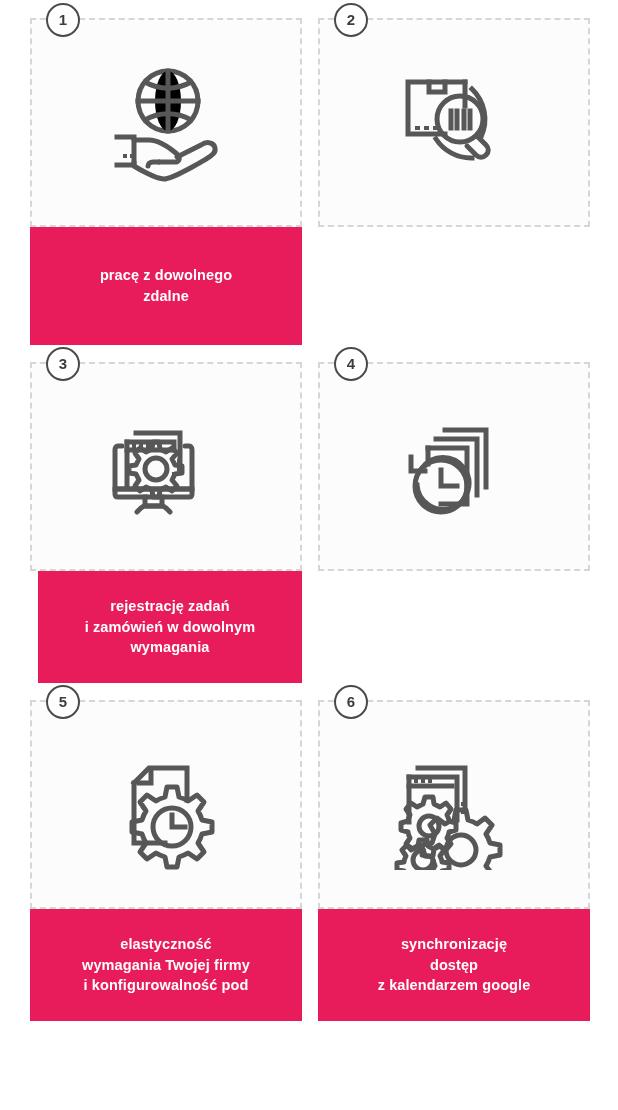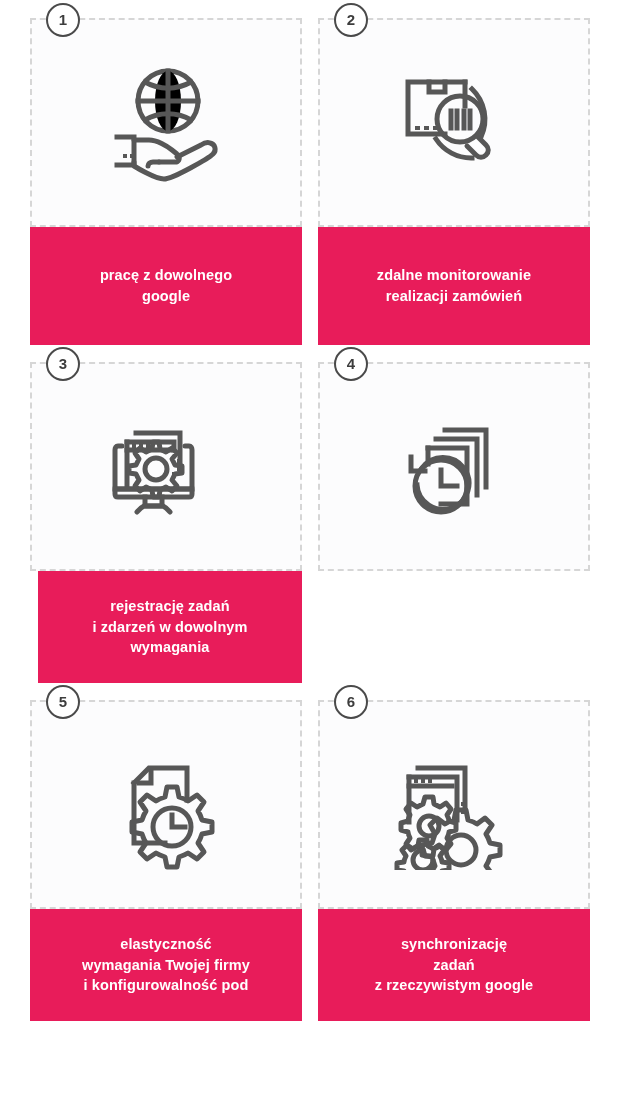--- a/index.html
+++ b/index.html
@@ -131,21 +131,21 @@
           <polyline points="16,79 33,79 33,107 16,107"></polyline>
           <path class="rnd" d="M33 82 L48 82 C56 82 66 88 71 92 L76 96 C79 98 79 102 76 104 L58 104"></path>
           <path class="rnd" d="M58 104 L52 104 C49 104 47 106 47 108"></path>
           <path class="rnd" d="M33 104 L33 108 C33 108 54 121 63 121 C72 121 108 100 112 96 C116 92 114 86 109 85 C106 84 103 85 100 87 L76 99"></path>
           <rect class="dot" x="22" y="96" width="4" height="4"></rect>
           <rect class="dot" x="29" y="96" width="4" height="4"></rect>
         </svg>
       </div>
       <div class="caption">
         <span class="line">pracę z dowolnego</span>
-        <span class="line">google</span>
+        <span class="line">zdalne</span>
       </div>
     </div>
 
     <div class="card r1">
       <div class="icon-panel">
         <div class="badge">2</div>
         <svg class="icon-art" viewBox="0 0 130 130">
           <polyline points="76,24 19,24 19,76 56,76"></polyline>
           <polyline points="76,24 76,48"></polyline>
           <polyline points="40,24 40,34 56,34 56,24"></polyline>
@@ -154,24 +154,20 @@
           <rect class="dot" x="44" y="68" width="5" height="4"></rect>
           <circle cx="71" cy="61" r="23"></circle>
           <line x1="62" y1="53" x2="62" y2="70"></line>
           <line x1="68" y1="53" x2="68" y2="70"></line>
           <line x1="75" y1="53" x2="75" y2="70"></line>
           <line x1="81" y1="53" x2="81" y2="70"></line>
           <path class="rnd" d="M88 78 L97 87 C100 90 100 94 97 97 C94 100 90 100 87 97 L78 88"></path>
           <path d="M83 31 A42 42 0 0 1 92 79"></path>
           <path d="M47 81 A42 42 0 0 0 83 100"></path>
         </svg>
-      </div>
-      <div class="caption">
-        <span class="line">zdalne monitorowanie</span>
-        <span class="line">realizacji zamówień</span>
       </div>
     </div>
 
     <div class="card r2">
       <div class="icon-panel">
         <div class="badge">3</div>
         <svg class="icon-art" viewBox="0 0 130 130">
           <polyline points="35,31 79,31 79,62"></polyline>
           <polyline points="26,40 73,40 73,48"></polyline>
           <polyline points="26,40 26,83"></polyline>
@@ -186,21 +182,21 @@
           <line x1="14" y1="87" x2="91" y2="87"></line>
           <path class="rnd" d="M14 87 L14 92 C14 94 15 95 17 95 L88 95 C90 95 91 94 91 92 L91 87"></path>
           <polyline points="44,95 44,104 61,104 61,95"></polyline>
           <path class="rnd" d="M36 110 C39 106 43 104 43 104 L62 104 C62 104 66 106 69 110"></path>
           <path class="rnd" d="M52 40 L58 40 L59 47 C61 48 63 49 65 50 L71 46 L76 51 L71 57 C72 59 73 61 74 63 L81 64 L81 71 L74 72 C73 74 72 76 71 78 L76 84 L71 89 L65 85 C63 86 61 87 59 88 L58 95 L52 95 L51 88 C49 87 47 86 45 85 L39 89 L34 84 L38 78 C37 76 36 74 35 72 L28 71 L28 64 L35 63 C36 61 37 59 38 57 L34 51 L39 46 L45 50 C47 49 49 48 51 47 Z"></path>
           <circle cx="55" cy="67" r="11"></circle>
         </svg>
       </div>
       <div class="caption">
         <span class="line">rejestrację zadań</span>
-        <span class="line">i zdarzeń w dowolnym</span>
+        <span class="line">i zamówień w dowolnym</span>
         <span class="line">wymagania</span>
       </div>
     </div>
 
     <div class="card r2">
       <div class="icon-panel">
         <div class="badge">4</div>
         <svg class="icon-art" viewBox="0 0 130 130">
           <polyline points="56,28 97,28 97,85"></polyline>
           <polyline points="47,37 88,37 88,93"></polyline>
@@ -250,19 +246,19 @@
           <path class="rnd" d="M36 57 L44 57 L45 64 C47 65 49 66 51 67 L57 63 L62 69 L58 75 C59 77 60 79 60 81 L67 83 L67 90 L60 92 C60 94 59 96 58 98 L62 104 L57 110 L51 106 C49 107 47 108 45 109 L44 116 L36 116 L34 109 C32 108 30 107 28 106 L22 110 L17 104 L21 98 C20 96 19 94 19 92 L12 90 L12 83 L19 81 C19 79 20 77 21 75 L17 69 L22 63 L28 67 C30 66 32 65 34 64 Z"></path>
           <circle cx="40" cy="86" r="10"></circle>
           <path class="rnd" d="M67 70 L77 70 L79 80 C82 81 85 82 88 84 L96 78 L103 85 L97 94 C99 97 100 100 101 103 L111 105 L111 115 L101 117 C100 120 99 123 97 126 L103 134 L96 141 L88 136 C85 138 82 139 79 140 L77 150 L67 150 L65 140 C62 139 59 138 56 136 L48 141 L41 134 L46 126 C45 123 44 120 43 117 L33 115 L33 105 L43 103 C44 100 45 97 46 94 L41 85 L48 78 L56 84 C59 82 62 81 65 80 Z"></path>
           <circle cx="72" cy="110" r="15"></circle>
           <path class="rnd" d="M30 100 L38 100 L39 106 C41 107 43 108 44 109 L50 105 L55 110 L51 116 C52 118 53 120 53 122 L60 123 L60 130 L53 131 C53 133 52 135 51 137 L55 143 L50 148 L44 144 C43 145 41 146 39 147 L38 153 L30 153 L29 147 C27 146 25 145 24 144 L18 148 L13 143 L17 137 C16 135 15 133 15 131 L8 130 L8 123 L15 122 C15 120 16 118 17 116 L13 110 L18 105 L24 109 C25 108 27 107 29 106 Z"></path>
           <path class="rnd" d="M44 120 A10 10 0 1 1 34 110"></path>
         </svg>
       </div>
       <div class="caption">
         <span class="line">synchronizację</span>
-        <span class="line">zadań</span>
-        <span class="line">z rzeczywistym google</span>
+        <span class="line">dostęp</span>
+        <span class="line">z kalendarzem google</span>
       </div>
     </div>
 
   </div>
 </div>
 
 </body></html>

